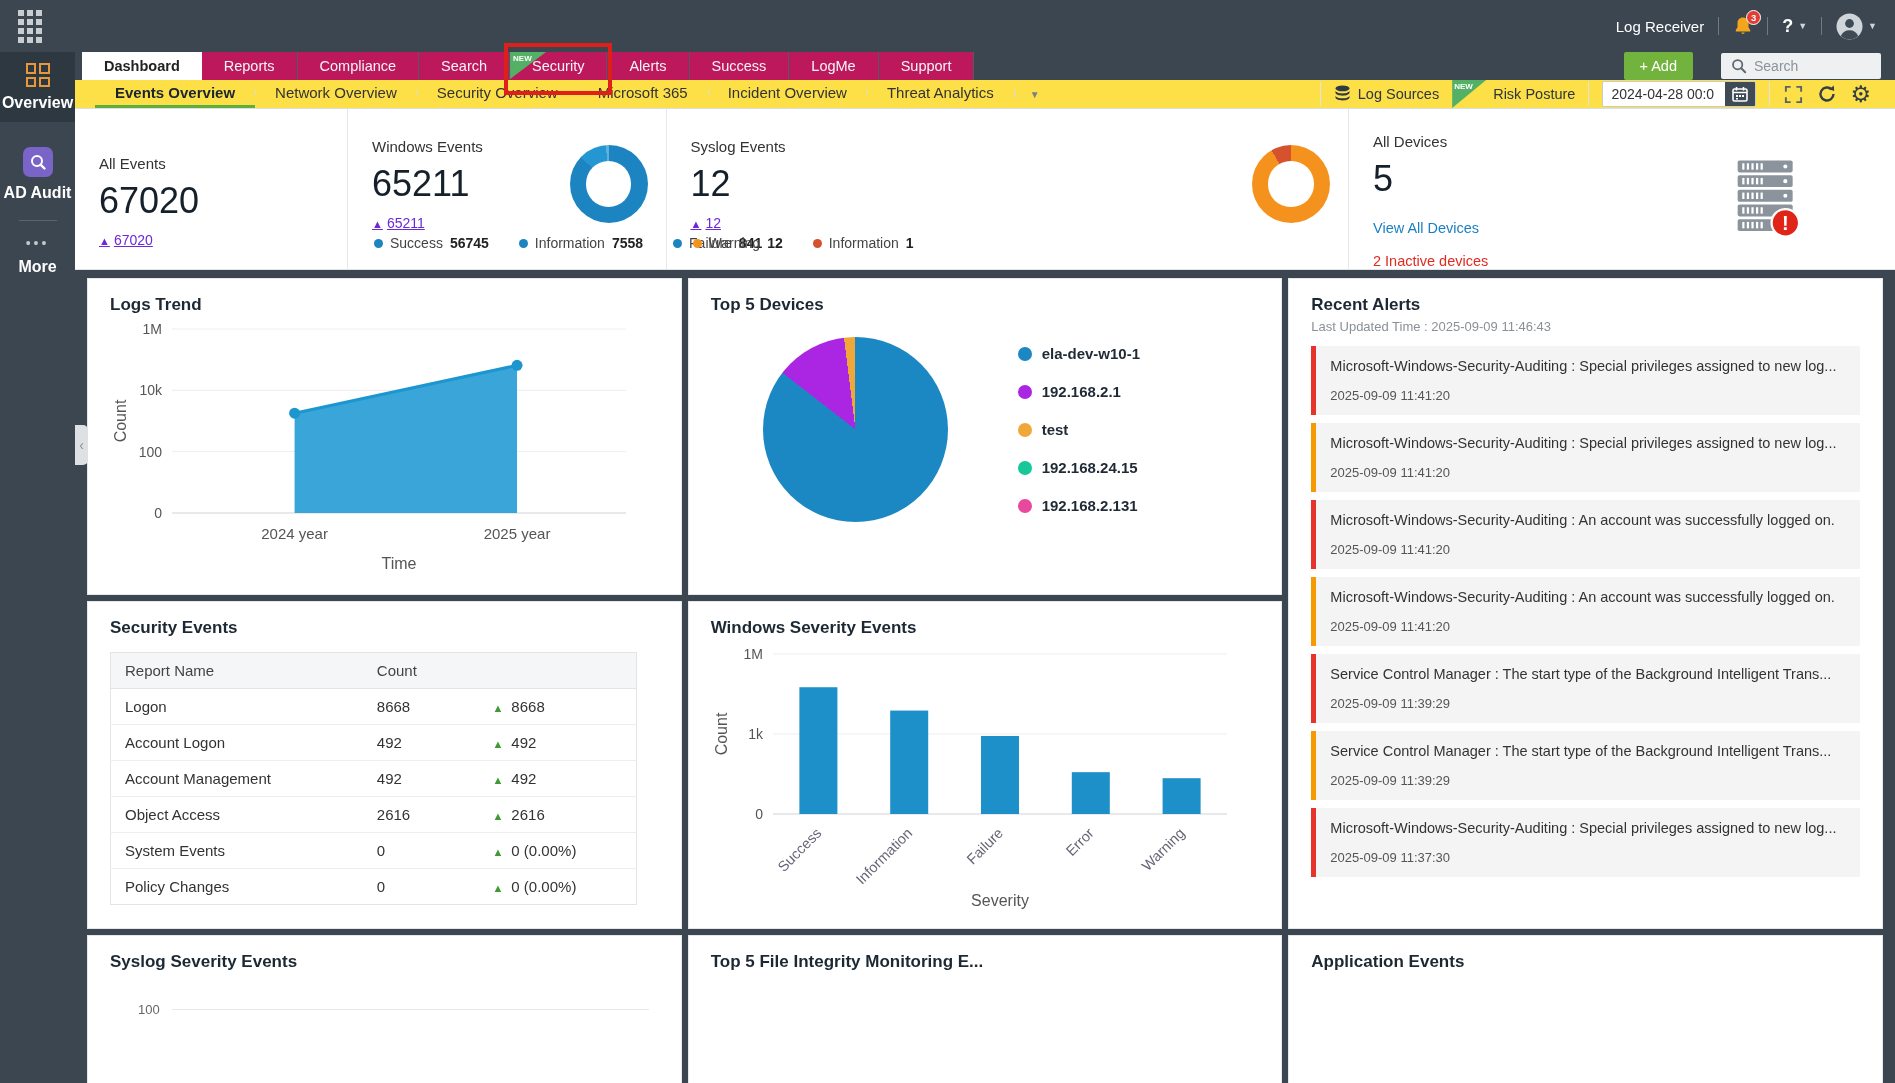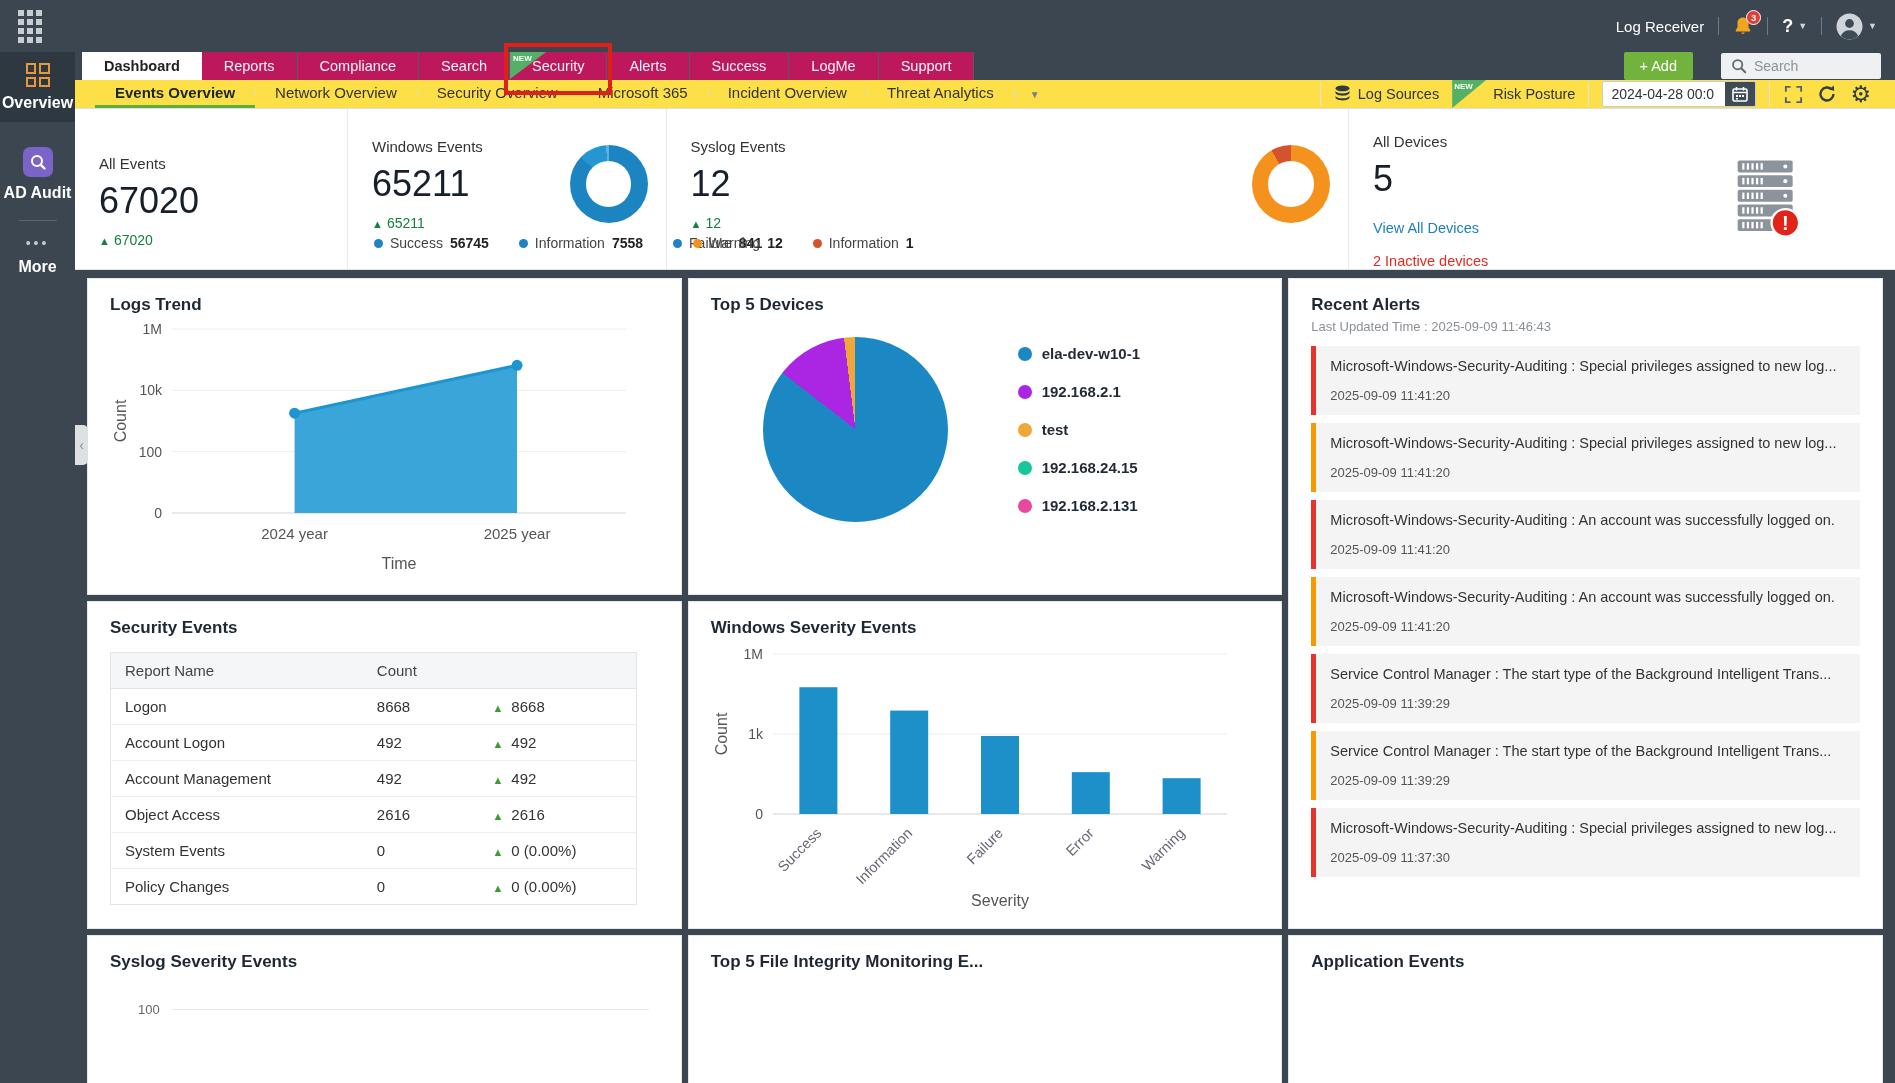--- a/index.html
+++ b/index.html
@@ -79,21 +79,21 @@
   .gear-glyph { font-size:23px; color:#333e48; line-height:1; }
 
   
   .stats { height:210px; background:#fff; display:flex; border-bottom:1px solid #e0e3e6; }
   .stat-sec { display:flex; flex-direction:column; border-right:1px solid #e6e9ec; padding:24px 0 0 24px; min-width:0; }
   .stat-sec:last-child { border-right:none; }
   .s1 { flex:0 0 15%; } .s2 { flex:0 0 17.5%; } .s3 { flex:0 0 37.5%; } .s4 { flex:0 0 30%; }
   .stat-top { display:flex; align-items:center; flex:1; min-height:0; }
   .stat-text .st-title { font-size:15px; color:#333; }
   .stat-text .st-value { font-size:36px; color:#16202a; margin:8px 0 10px; }
-  .st-delta { font-size:14px; color:#15803d; }
+  .st-delta { font-size:14px; color:#6d28d9;text-decoration:underline; }
   .st-delta .tri { font-size:11px; margin-right:4px; }
   .donut { position:relative; width:78px; height:78px; border-radius:50%; margin-left:auto; margin-right:18px; flex:none; }
   .donut .hole { position:absolute; left:21%; top:21%; width:58%; height:58%; border-radius:50%; background:#fff; }
   .stat-legend { display:flex; gap:30px; padding:0 0 18px 2px; }
   .leg-item { display:flex; align-items:center; gap:7px; font-size:14px; color:#444; cursor:pointer; }
   .leg-dot { width:9px; height:9px; border-radius:50%; flex:none; }
   .leg-val { font-weight:bold; color:#222; }
   .devices-wrap { display:flex; align-items:center; flex:1; }
   .dev-link { color:#1a7fc1; font-size:14.5px; margin:10px 0 0; cursor:pointer; display:inline-block; }
   .dev-inactive { color:#e02b20; font-size:14.5px; margin-top:16px; cursor:pointer; }

